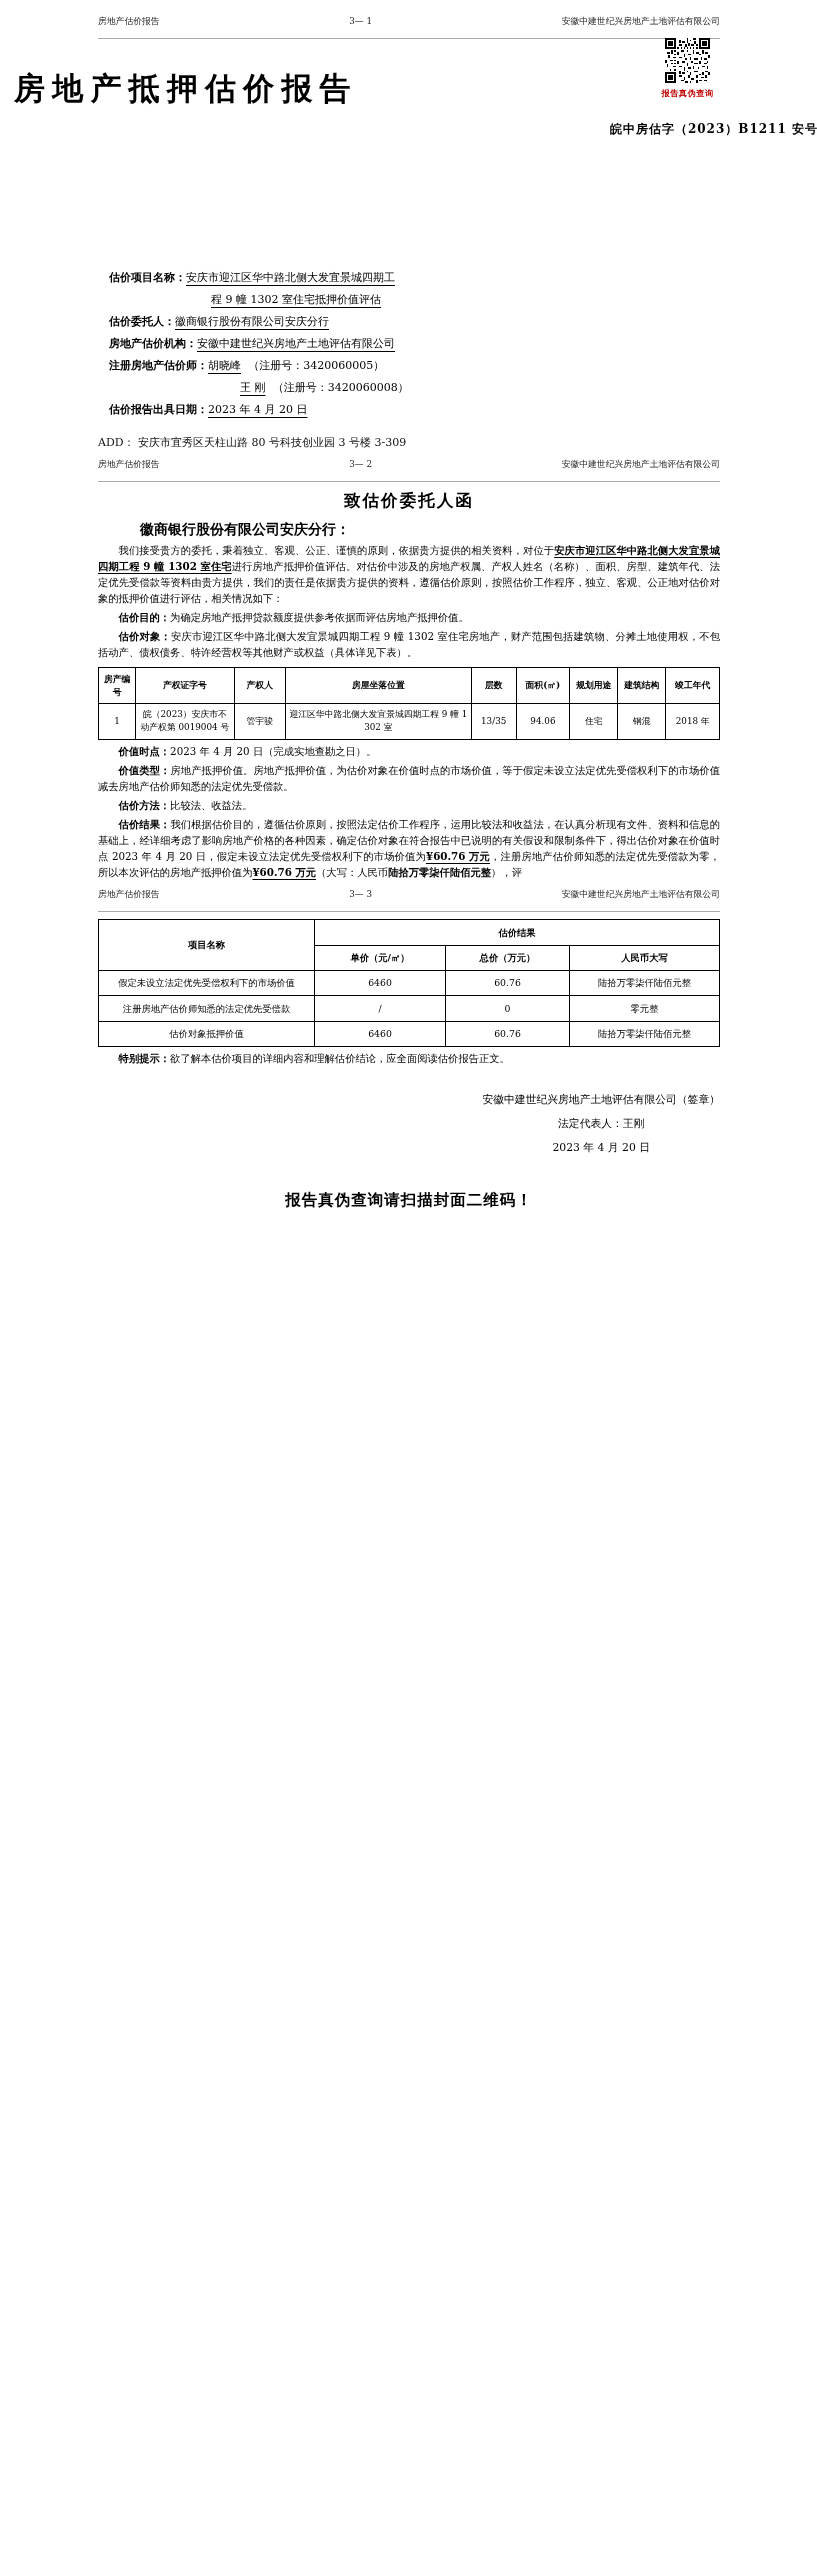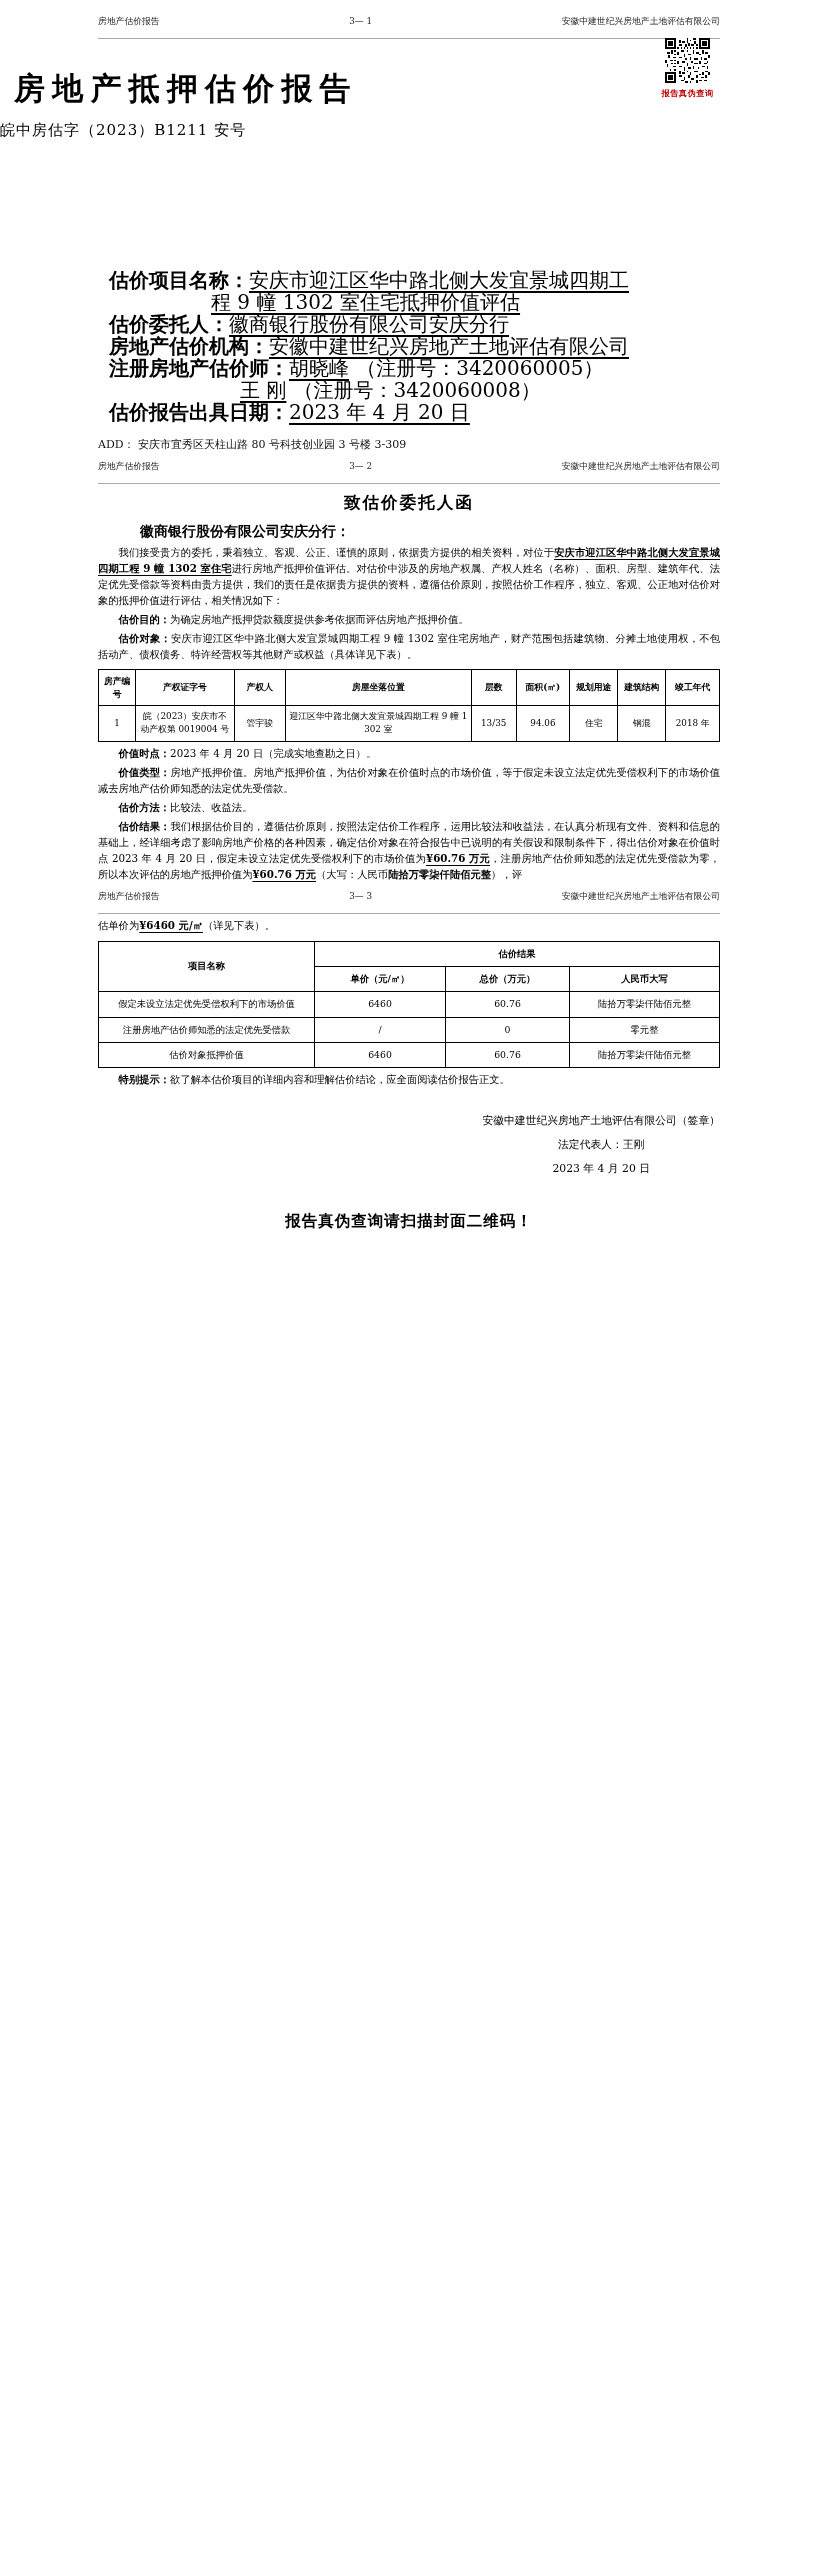--- a/index.html
+++ b/index.html
@@ -25,23 +25,23 @@
   
   .qr-wrap { position:absolute; top:38px; right:102px; width:57px; text-align:center; }
   .qr-label { margin-top:2.6px; font-size:8.2px; font-weight:700; color:#c00000; letter-spacing:0.5px; }
 
   
   .title {
     margin-top:29px; text-align:left;
     font-size:31px; font-weight:700; letter-spacing:7.2px; padding-left:14px;
     font-family:"DejaVu Serif","Liberation Serif",serif;
   }
-  .docno { margin-top:11.3px; text-align:left; font-size:15px; font-weight:400; letter-spacing:1px; }
-
-  .cover-fields { margin-top:130px; padding-left:109px; padding-right:72px; font-size:20px; line-height:20.6px; }
+  .docno { margin-top:11.3px; text-align:right; font-size:12px; font-weight:700; letter-spacing:1px; }
+
+  .cover-fields { margin-top:130px; padding-left:109px; padding-right:72px; font-size:11px; line-height:20.6px; }
   .fline { margin-bottom:1.5px; white-space:nowrap; }
   .fl { font-weight:700; }
   .fv { text-decoration:underline; text-underline-offset:4.1px; }
   .cont1 { padding-left:102px; }
   .cont2 { padding-left:131px; }
   .sp { margin-left:7.2px; }
 
   
   .footer-line { margin-top:14.4px; font-size:11px; color:#111; }
 
@@ -205,23 +205,20 @@
   </p>
 
   <div class="content">
     <div class="hdr hdr3">
       <span>房地产估价报告</span>
       <span>3— 3</span>
       <span>安徽中建世纪兴房地产土地评估有限公司</span>
     </div>
   </div>
 
-  <p class="content bp noind">
-    <span>估单价为</span><span class="emu">¥6460 元/㎡</span><span>（详见下表）。</span>
-  </p>
 
   <div class="content tbl-wrap">
     <table class="rtable">
       <colgroup>
         <col style="width:216px">
           <col style="width:131px">
           <col style="width:124px">
           <col style="width:150px">
       </colgroup>
       <tbody>

